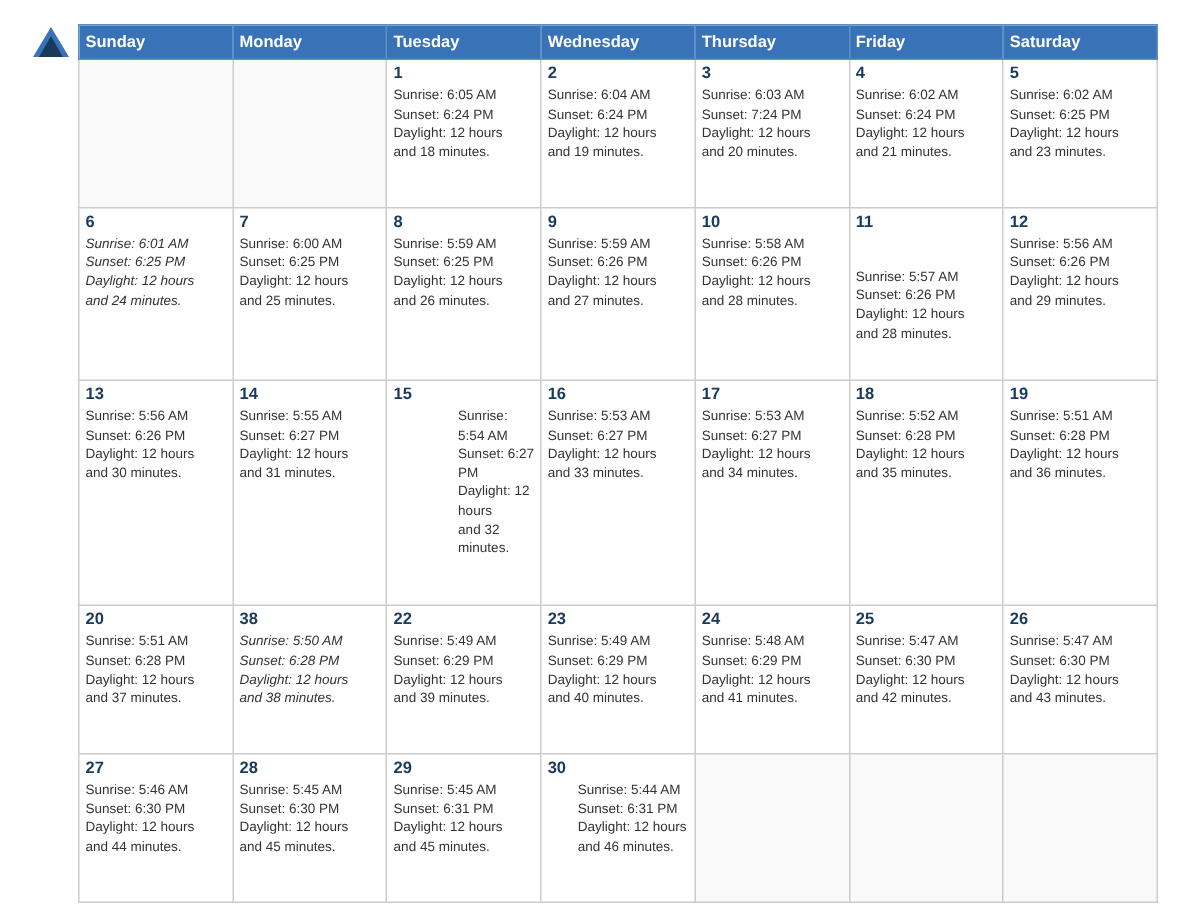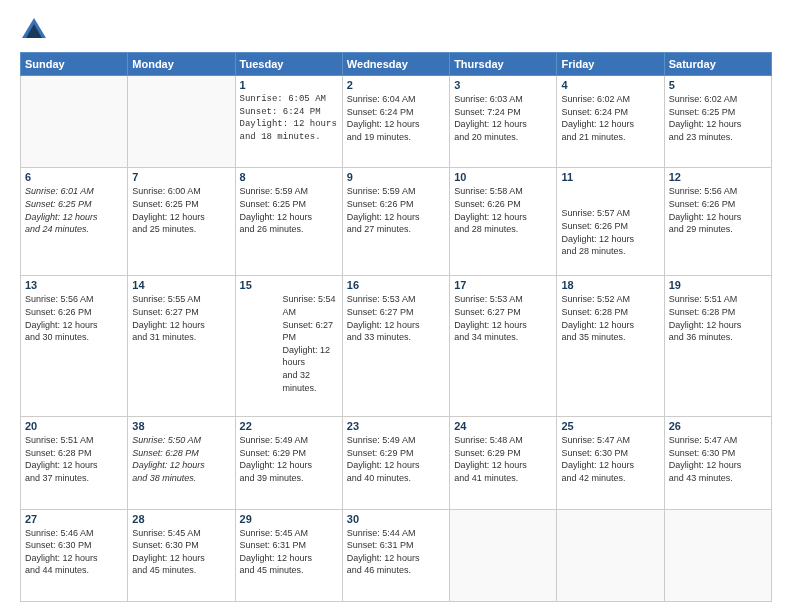--- a/index.html
+++ b/index.html
@@ -8,21 +8,21 @@
       height: 612px;
       font-family: Arial, sans-serif;
       background: #fff;
       overflow: hidden;
     }
     .page {
       width: 792px;
       height: 612px;
       padding: 16px 20px 10px 20px;
       display: flex;
-      flex-direction: column;
+      flex-direction: row;
     }
     .header {
       display: flex;
       justify-content: space-between;
       align-items: flex-start;
       margin-bottom: 8px;
     }
     .logo {
       display: flex;
       align-items: center;
@@ -125,21 +125,21 @@
           <th>Friday</th>
           <th>Saturday</th>
         </tr>
     </thead>
     <tbody id="calendar-body">
     <tr>
           <td class="empty"></td>
           <td class="empty"></td>
           <td>
             <span class="day-num">1</span>
-            <div class="day-info" style="white-space: pre-line; font-family: Liberation Mono, monospace;">Sunrise: 6:05 AM
+            <div class="day-info" style="white-space: pre-line;">Sunrise: 6:05 AM
 Sunset: 6:24 PM
 Daylight: 12 hours
 and 18 minutes.</div>
           </td>
           <td>
             <span class="day-num">2</span>
             <div class="day-info" style="white-space: pre-line;">Sunrise: 6:04 AM
 Sunset: 6:24 PM
 Daylight: 12 hours
 and 19 minutes.</div>
@@ -336,21 +336,21 @@
           </td>
           <td>
             <span class="day-num">29</span>
             <div class="day-info" style="white-space: pre-line;">Sunrise: 5:45 AM
 Sunset: 6:31 PM
 Daylight: 12 hours
 and 45 minutes.</div>
           </td>
           <td>
             <span class="day-num">30</span>
-            <div class="day-info" style="white-space: pre-line;">Sunrise: 5:44 AM
+            <div class="day-info" style="white-space: pre-line; margin-left: 20px;">Sunrise: 5:44 AM
 Sunset: 6:31 PM
 Daylight: 12 hours
 and 46 minutes.</div>
           </td>
           <td class="empty"></td>
           <td class="empty"></td>
           <td class="empty"></td>
         </tr>
       </tbody>
   </table>

